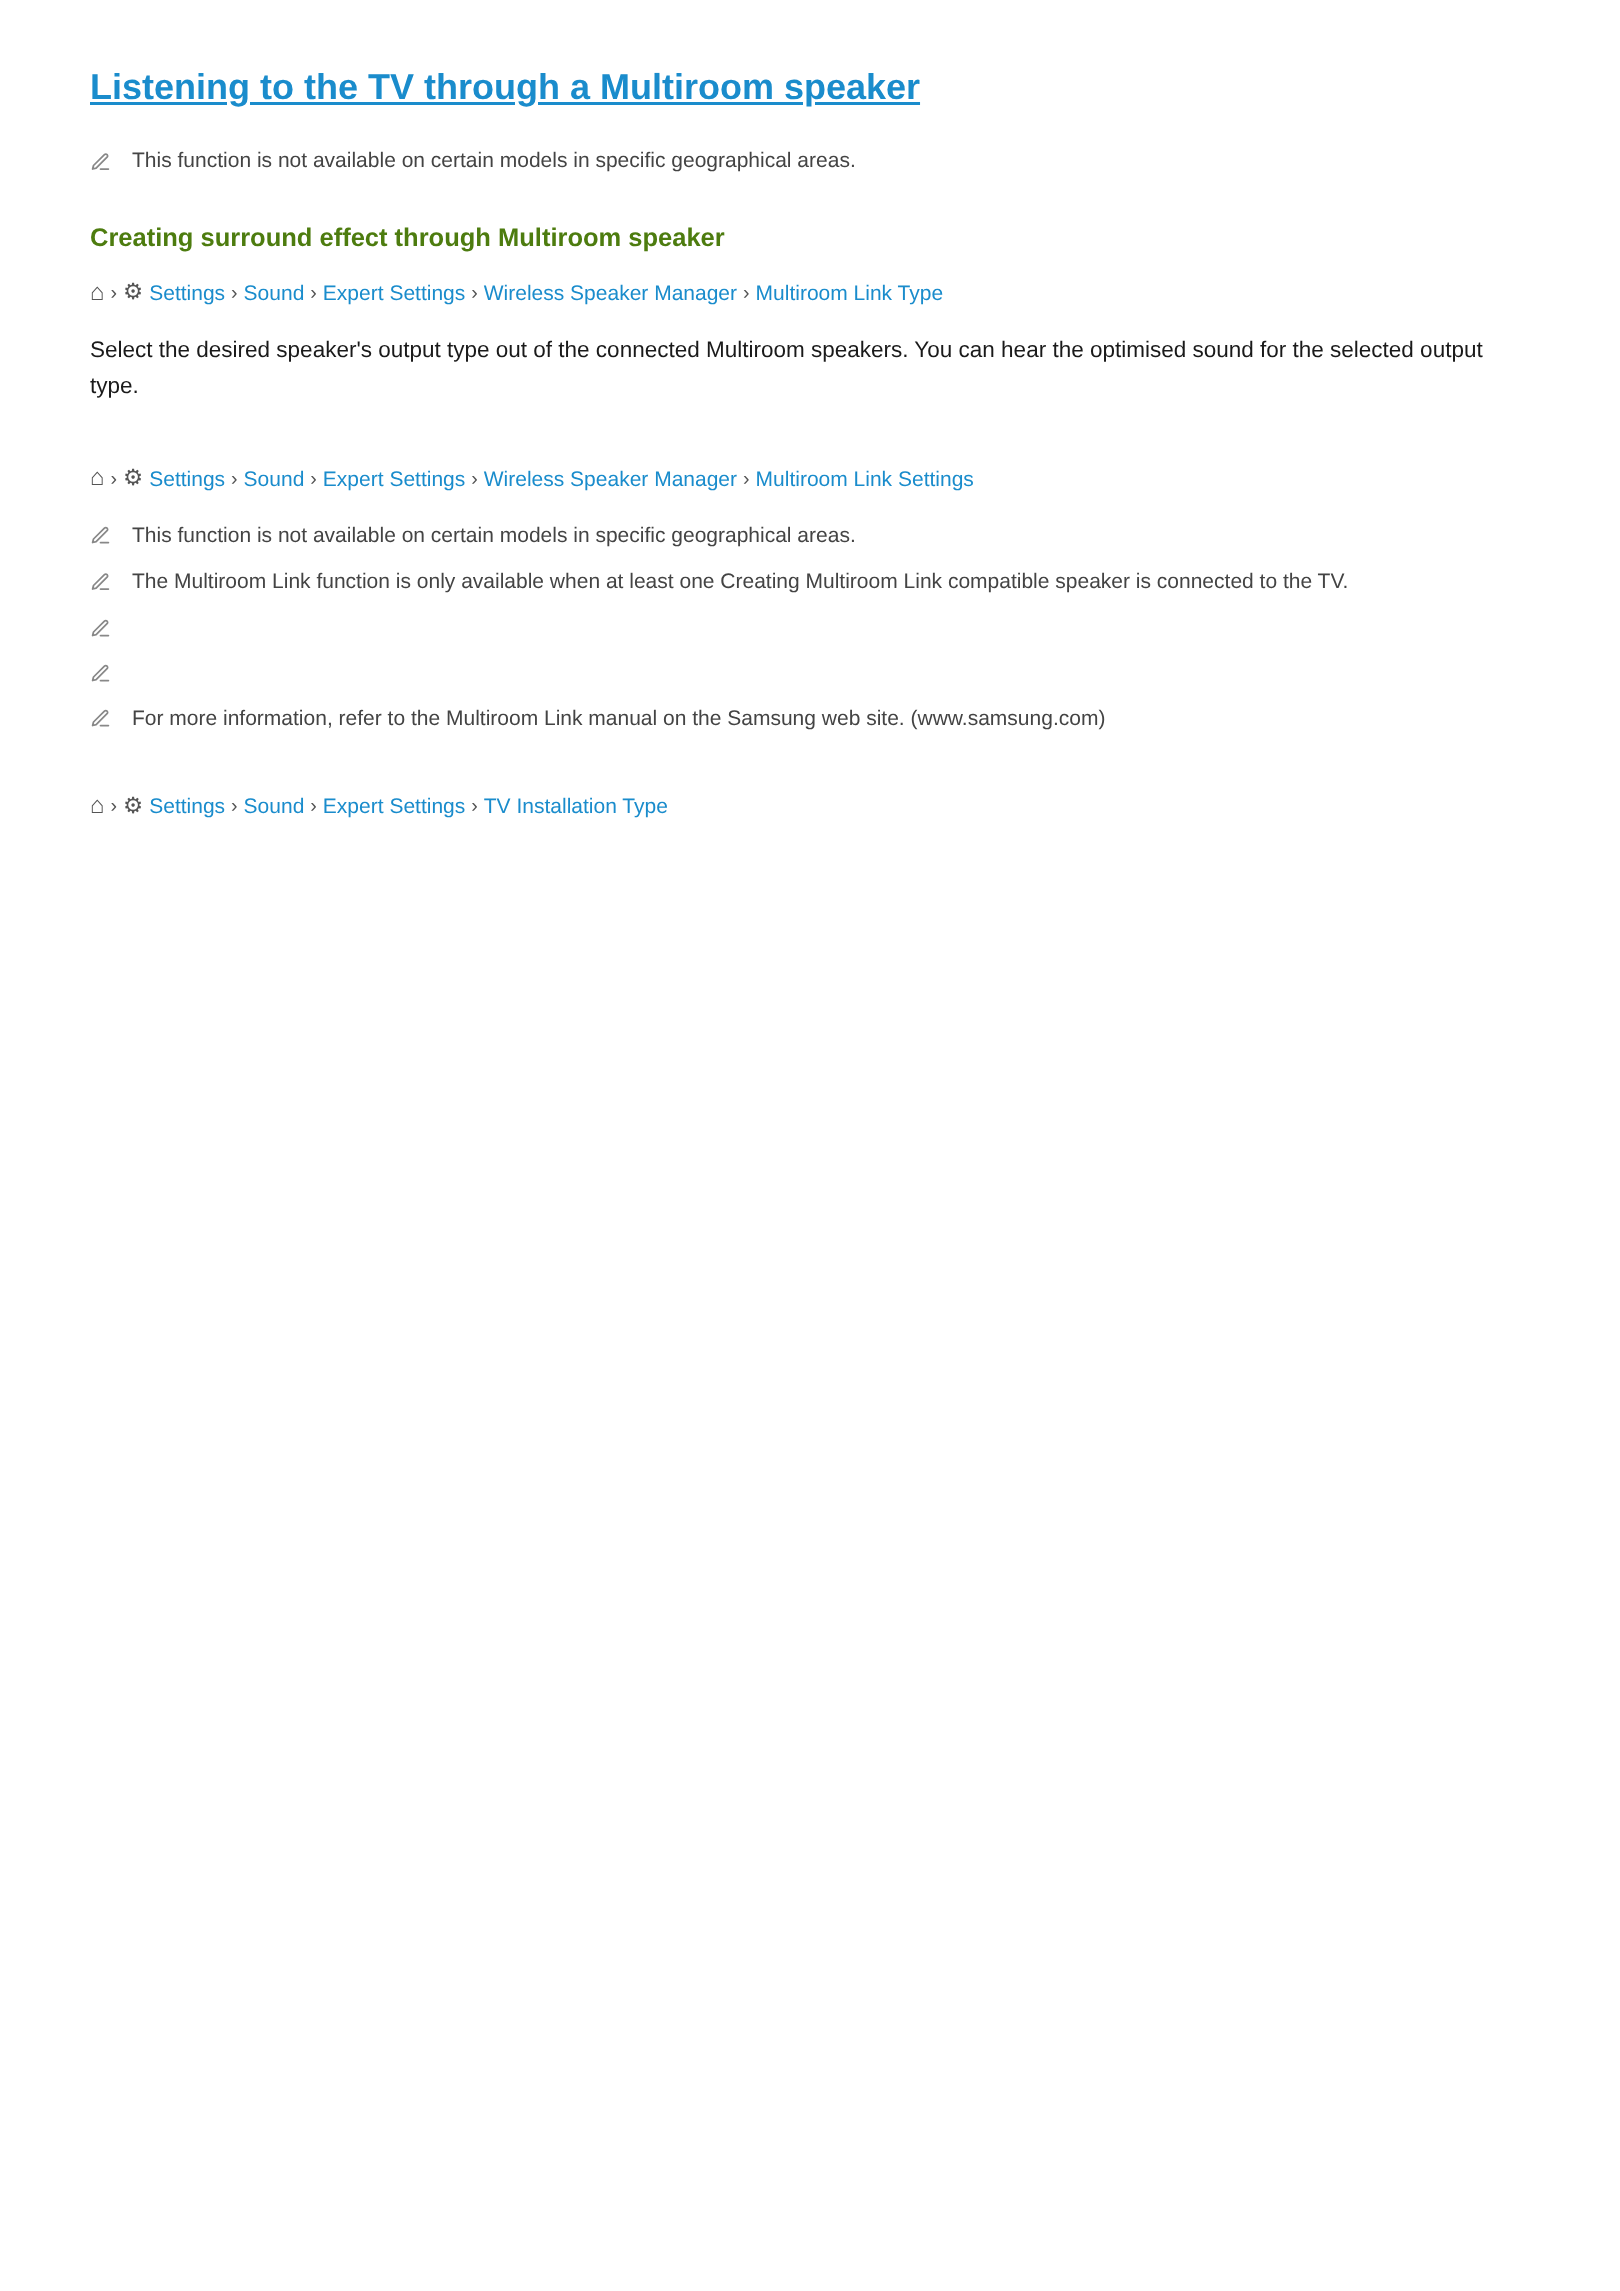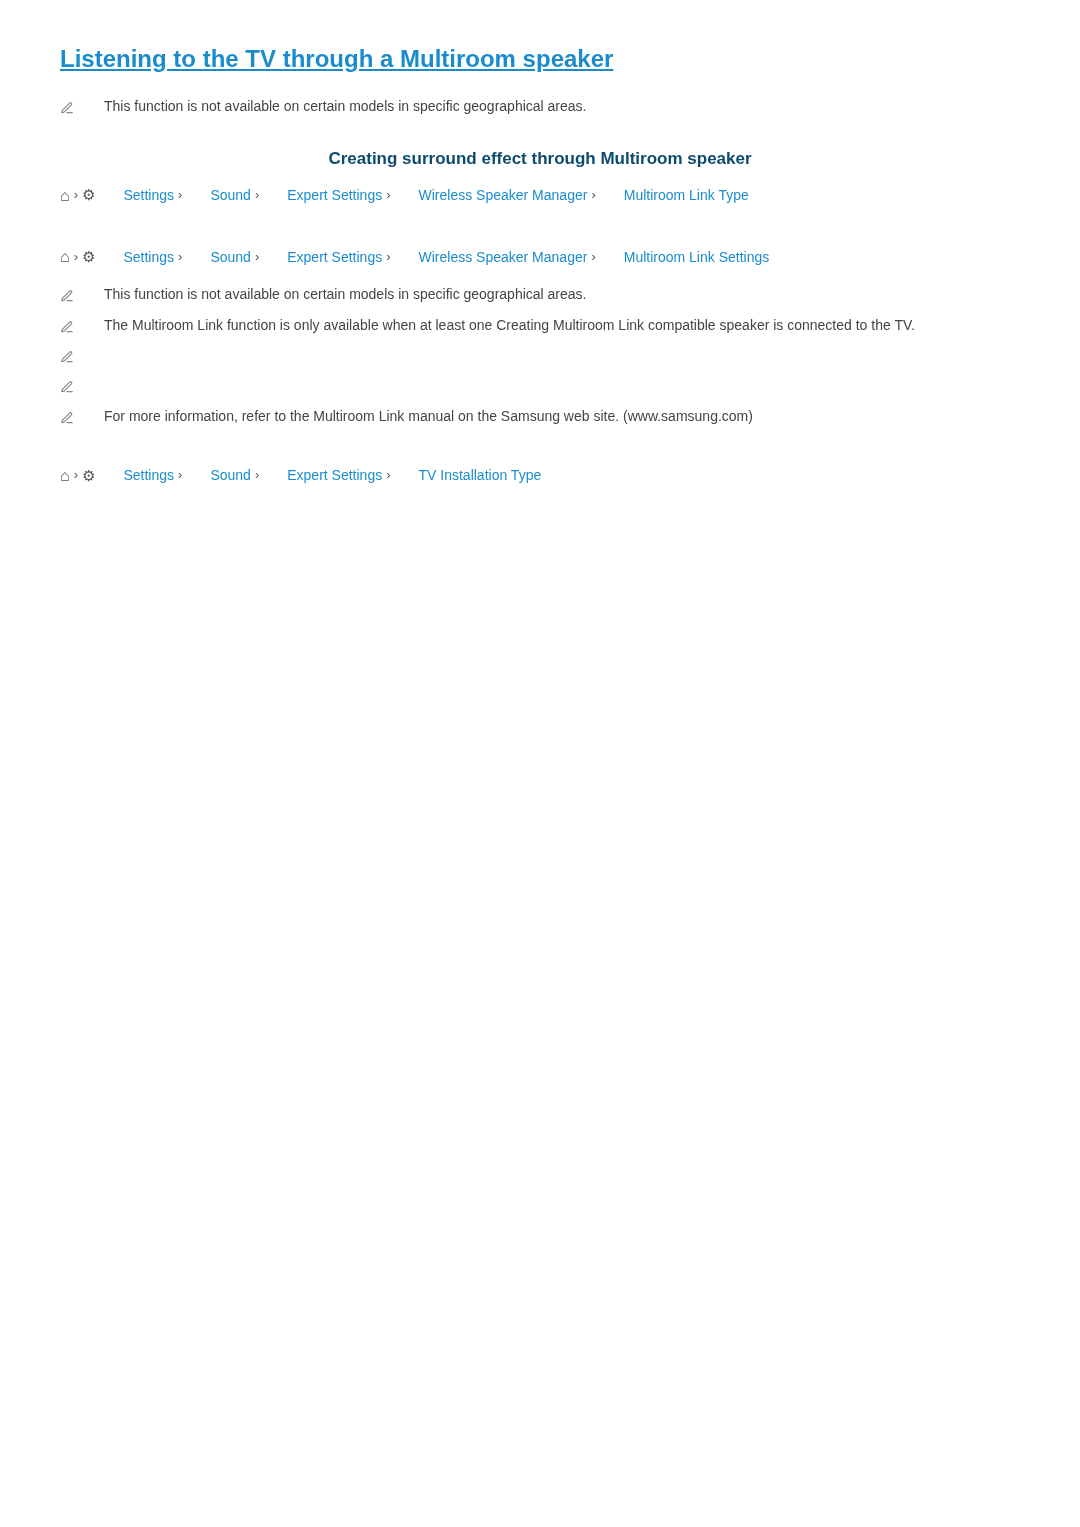--- a/index.html
+++ b/index.html
@@ -27,30 +27,29 @@
       font-size: 24px;
       font-weight: 600;
       color: #1a8ccc;
       margin-bottom: 18px;
       text-decoration: underline;
     }
 
     .subsection-title {
       font-size: 17px;
       font-weight: 600;
-      color: #0c4a6e;
+      color: #4d7c0f;
       margin-bottom: 10px;
       margin-top: 28px;
-      text-align: center;
     }
 
     .note-item {
       display: flex;
-      align-items: flex-end;
-      gap: 26px;
+      align-items: center;
+      gap: 10px;
       margin-bottom: 10px;
       color: #444;
       font-size: 14px;
     }
 
     .note-icon {
       flex-shrink: 0;
       width: 18px;
       height: 18px;
       margin-top: 2px;
@@ -67,21 +66,20 @@
       flex-wrap: wrap;
       gap: 4px;
       font-size: 14px;
       margin-bottom: 14px;
       margin-top: 6px;
     }
 
     .breadcrumb-item {
       color: #1a8ccc;
       font-weight: 500;
-      margin-left: 24px;
     }
 
     .breadcrumb-separator {
       color: #555;
       font-size: 13px;
     }
 
     .breadcrumb-home {
       font-size: 16px;
       color: #555;
@@ -126,20 +124,21 @@
       <span class="breadcrumb-separator">›</span>
       <span class="breadcrumb-item">Sound</span>
       <span class="breadcrumb-separator">›</span>
       <span class="breadcrumb-item">Expert Settings</span>
       <span class="breadcrumb-separator">›</span>
       <span class="breadcrumb-item">Wireless Speaker Manager</span>
       <span class="breadcrumb-separator">›</span>
       <span class="breadcrumb-item">Multiroom Link Type</span>
     </div>
 
+    <p class="body-text">Select the desired speaker's output type out of the connected Multiroom speakers. You can hear the optimised sound for the selected output type.</p>
   </div>
 
   <div class="section">
 
     <div class="breadcrumb">
       <span class="breadcrumb-home">⌂</span>
       <span class="breadcrumb-separator">›</span>
       <span class="breadcrumb-settings-icon">⚙</span>
       <span class="breadcrumb-item">Settings</span>
       <span class="breadcrumb-separator">›</span>

